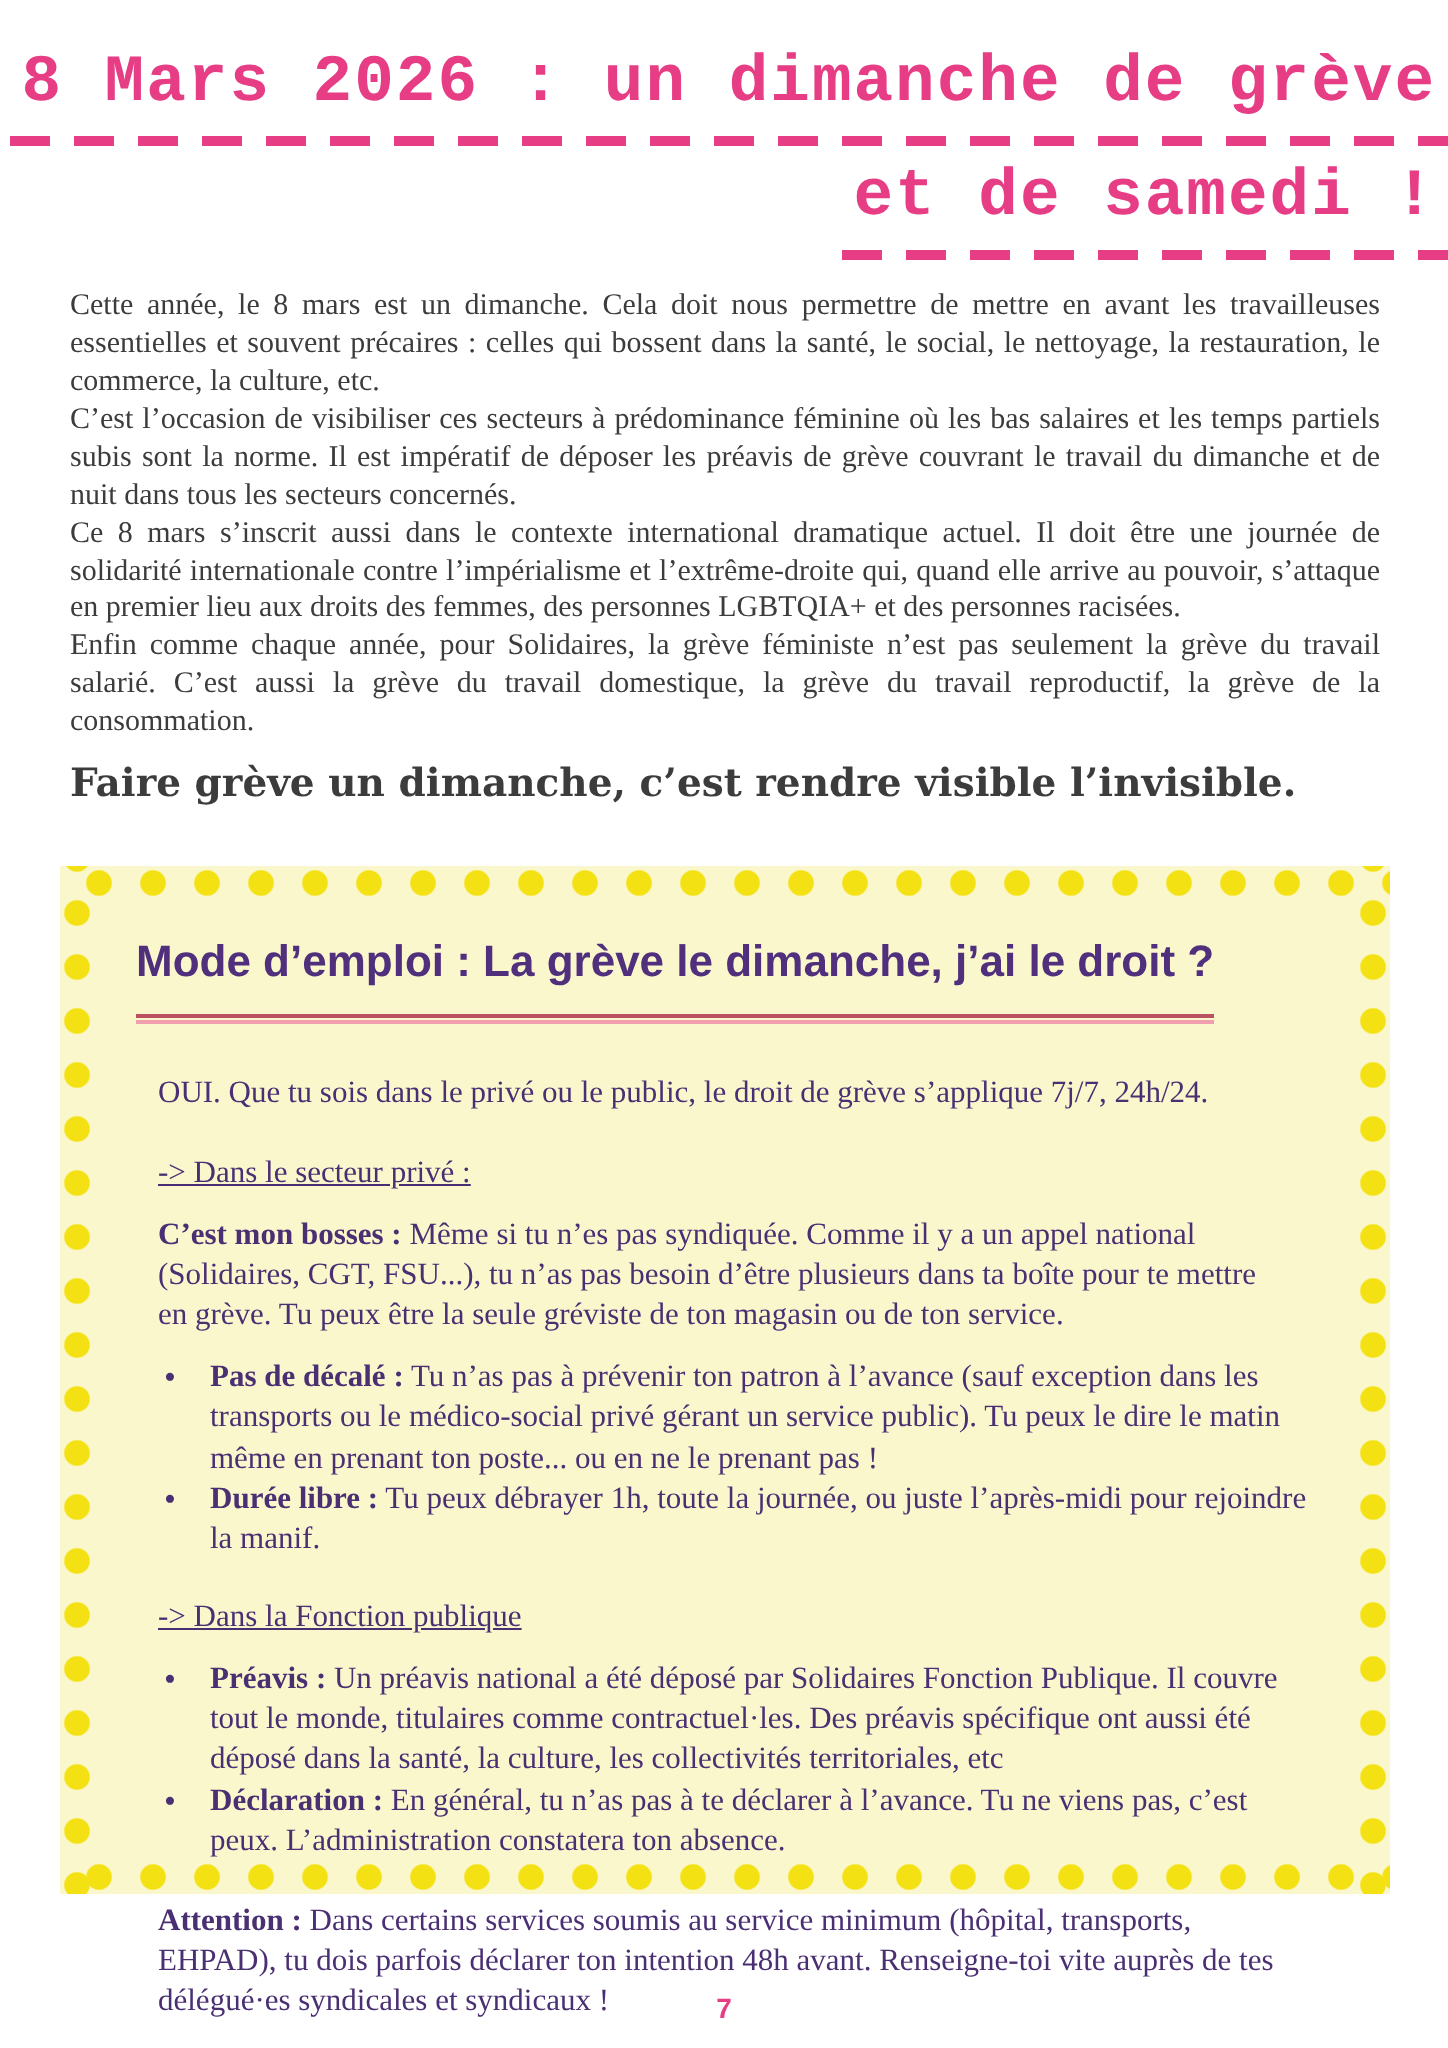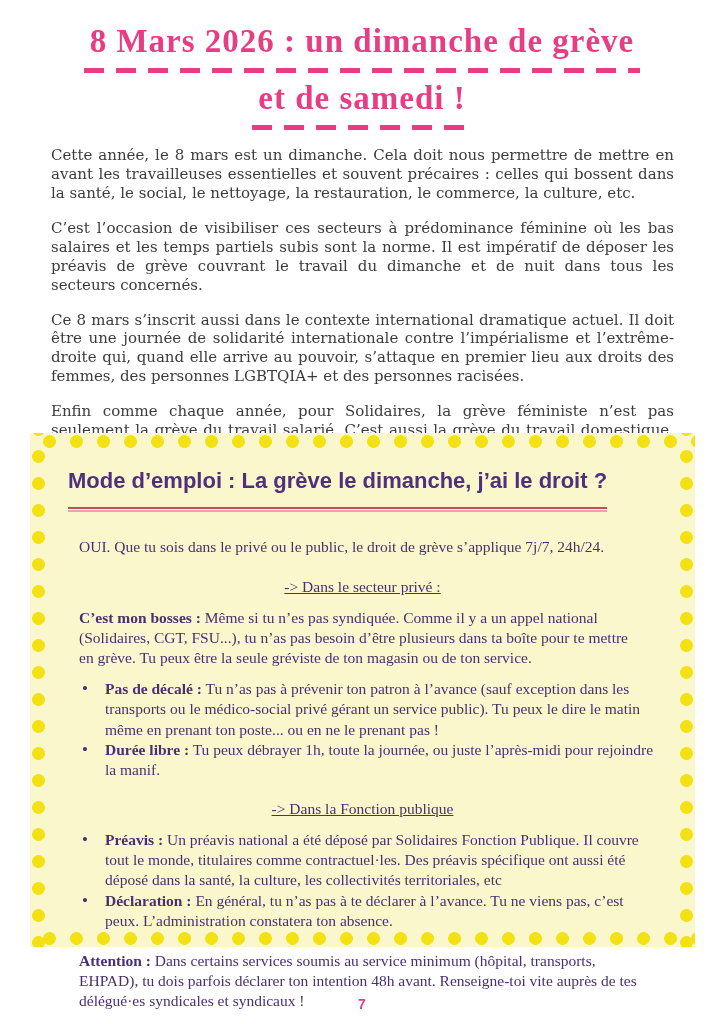--- a/index.html
+++ b/index.html
@@ -17,43 +17,43 @@
   .page{
     position:relative;
     width:724px;height:1024px;
     background:#ffffff;
     overflow:hidden;
     font-family:"DejaVu Serif", serif;
   }
   
   .title{
     padding-top:16px;
-    text-align:center;
-    font-family:Liberation Serif, serif;
+    text-align:right;
+    font-family:Liberation Mono, monospace;
     font-weight:bold;
     color:var(--pink);
     font-size:33px;
     letter-spacing:1px;
     line-height:1.55;
   }
   .title .tline{
     display:inline-block;
     padding:0 6px 6px 6px;
     background:repeating-linear-gradient(90deg, var(--pink) 0 20px, transparent 20px 32px) left bottom/100% 5px no-repeat;
   }
   
   .intro{
     width:655px;
     margin:14px auto 0 35px;
     color:var(--ink);
     font-size:15px;
     line-height:1.26;
     text-align:justify;
   }
-  .intro p{margin:16px;}
+  .intro p{margin:0;font-family:Liberation Serif, serif;}
   .slogan{
     width:668px;
     margin:9px auto 0 35px;
     color:var(--ink);
     font-size:19.5px;
     font-weight:bold;
     line-height:1.2;
   }
   
   .mode-box{
@@ -88,21 +88,20 @@
       linear-gradient(var(--ul-pink), var(--ul-pink));
     background-size:100% 2px, 100% 2px;
     background-position:0 calc(100% - 3px), 0 100%;
     background-repeat:no-repeat;
   }
   .mode-box p{margin:11px;}
   .oui-line{margin-bottom:20px !important;}
   .sec-heading{
     text-decoration:underline;
     margin-top:19px !important;
-    text-align:center;
   }
   .mode-box ul{
     list-style:none;
     margin:0;
     padding:0;
   }
   .mode-box li{
     position:relative;
     padding-left:37px;
   }

